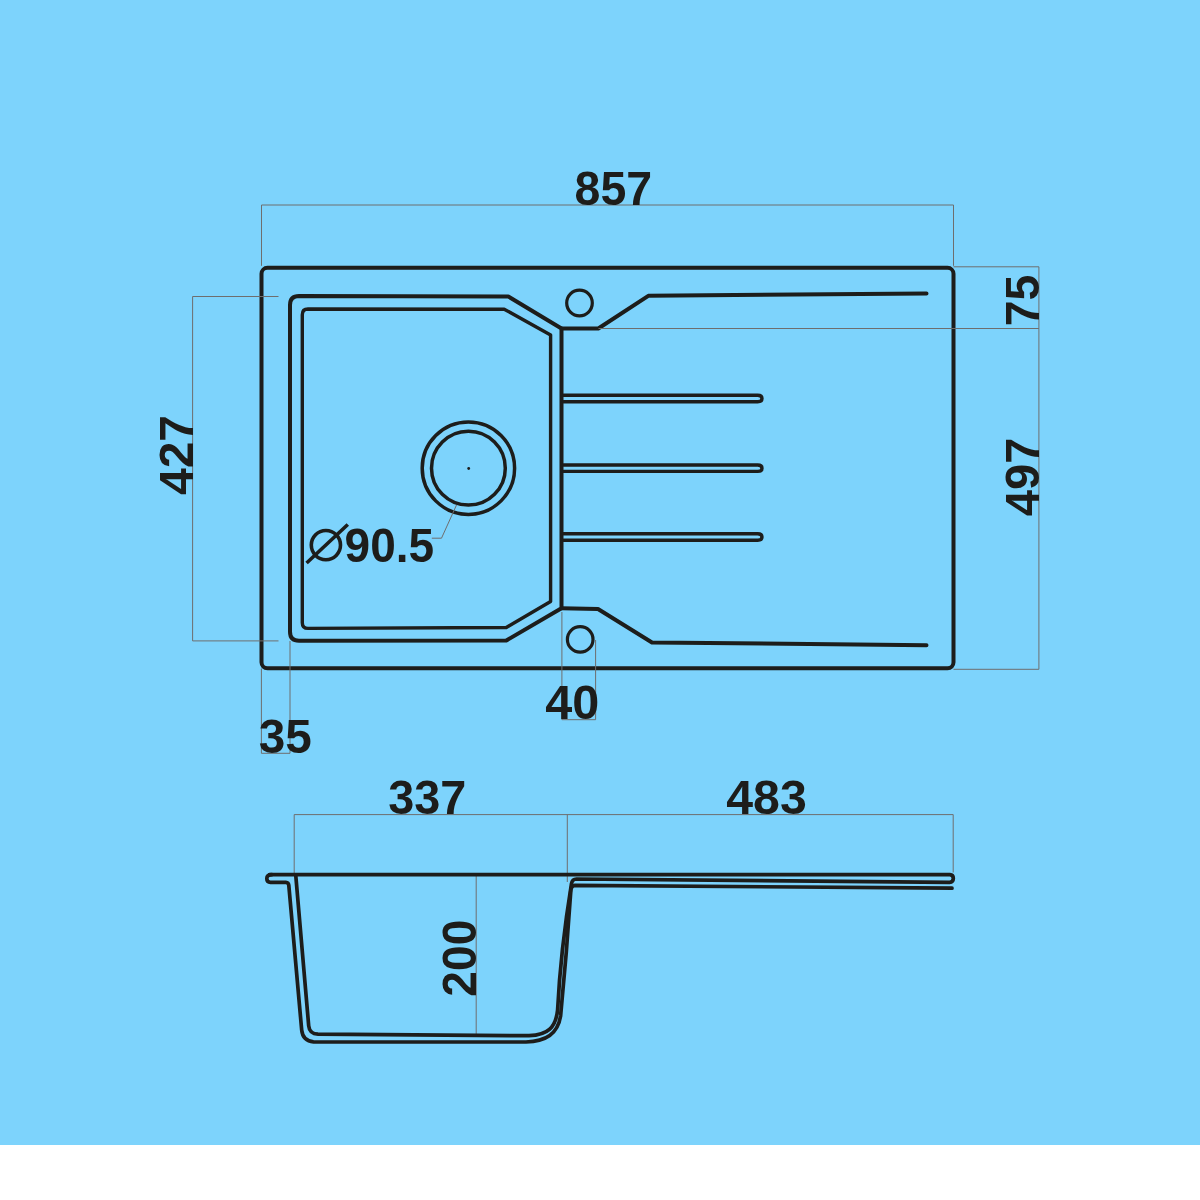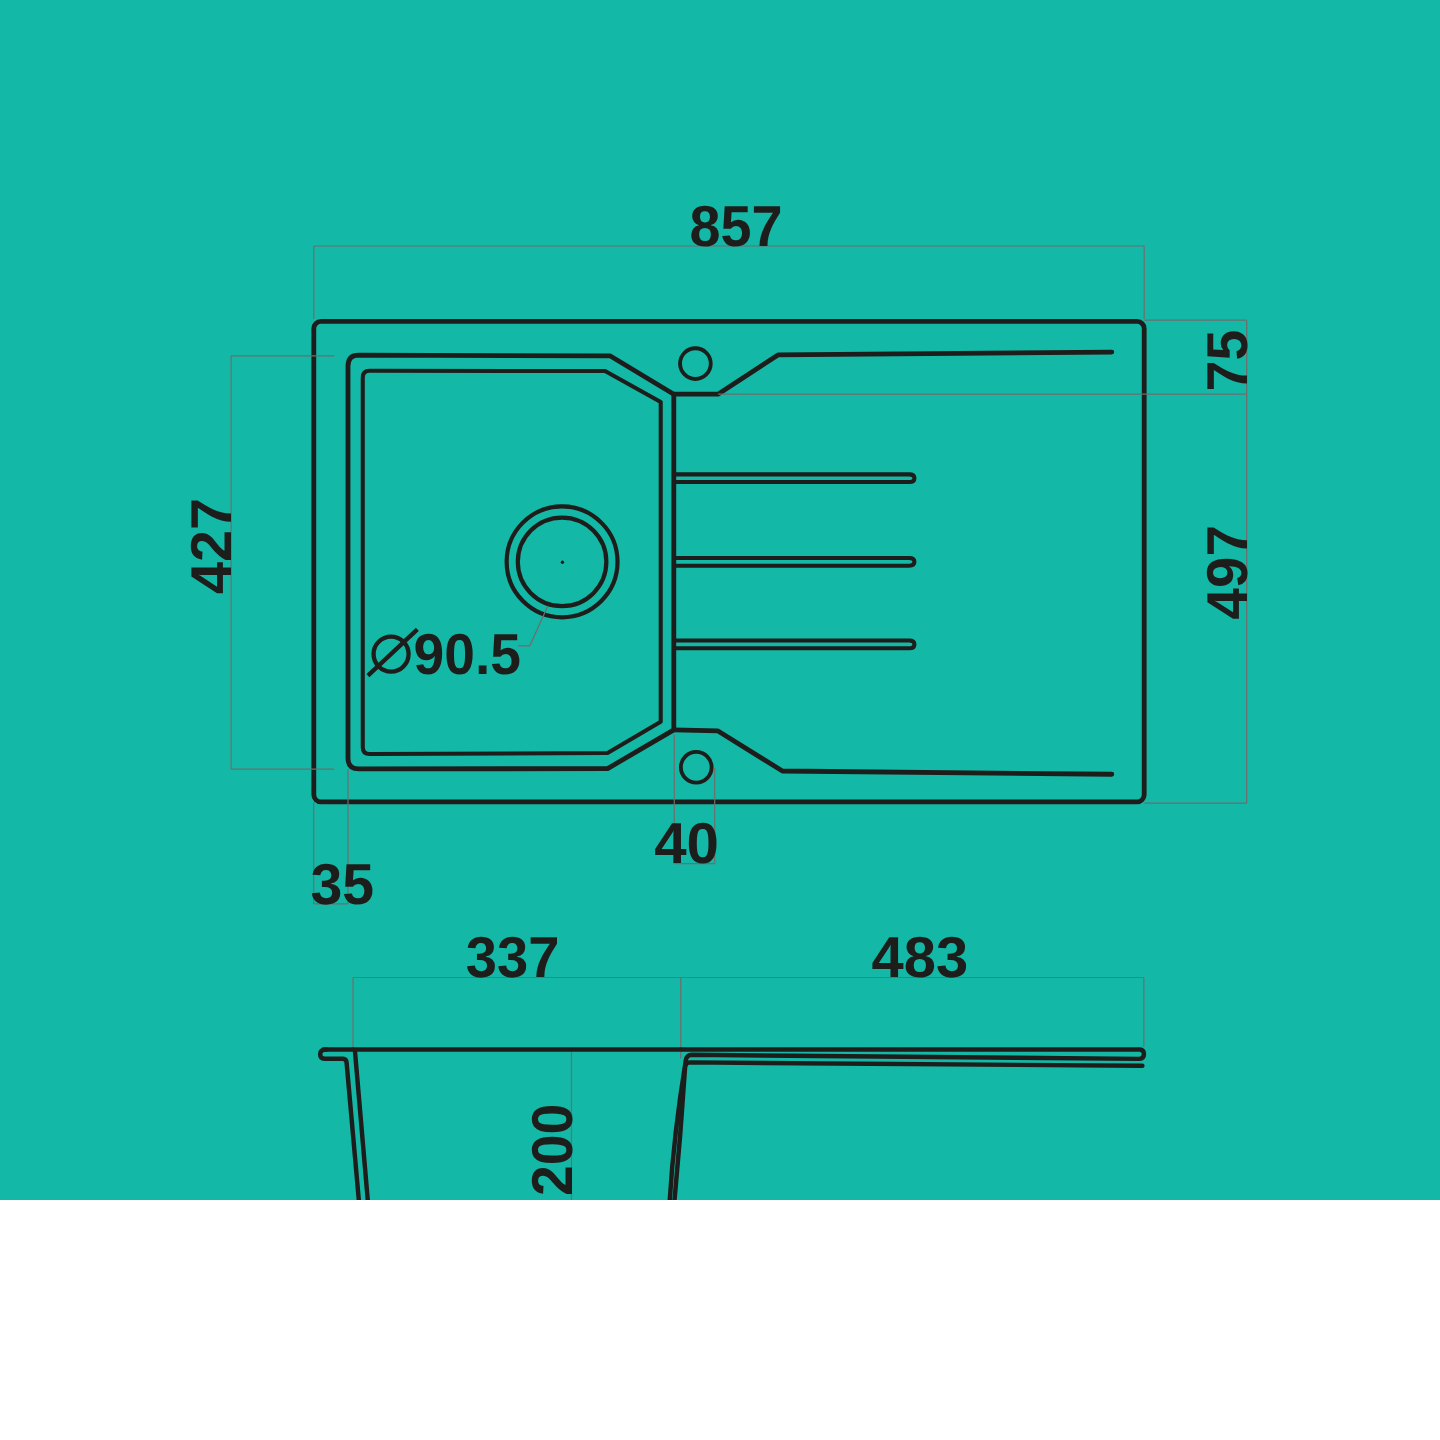--- a/index.html
+++ b/index.html
@@ -1,16 +1,16 @@
 <!DOCTYPE html>
 <html><head>
 <meta charset="utf-8">
 <style>
   html,body{margin:0;padding:0;background:#ffffff;}
-  .wrap{width:1200px;height:1000px;background:#14b8a6;}
+  .wrap{width:1200px;height:1145px;background:#7dd3fc;}
   text{font-family:"Liberation Sans",sans-serif;font-weight:bold;font-size:48px;fill:#1d1d1b;}
 </style>
 </head>
 <body>
 <div class="wrap">
 <svg width="1200" height="1200" viewBox="0 0 1200 1200">
   <g fill="none" stroke="#1d1d1b" stroke-linecap="round" stroke-linejoin="round">
 
     <rect x="261.5" y="267.8" width="692" height="400.5" rx="6" stroke-width="4"></rect>
 

